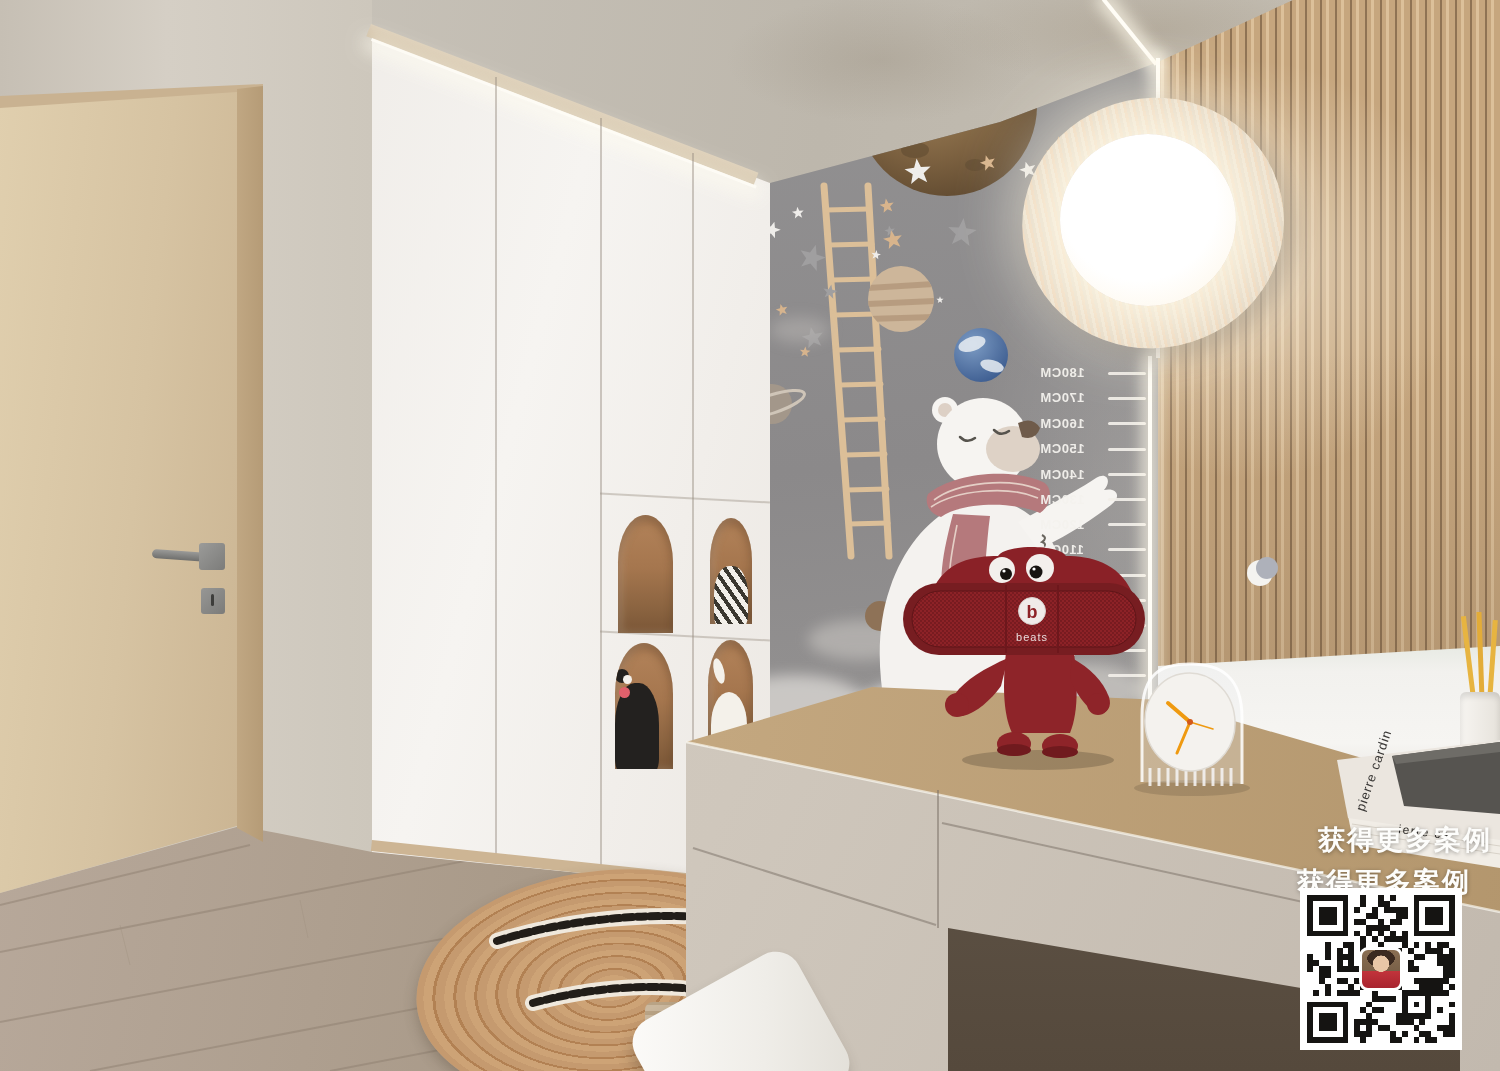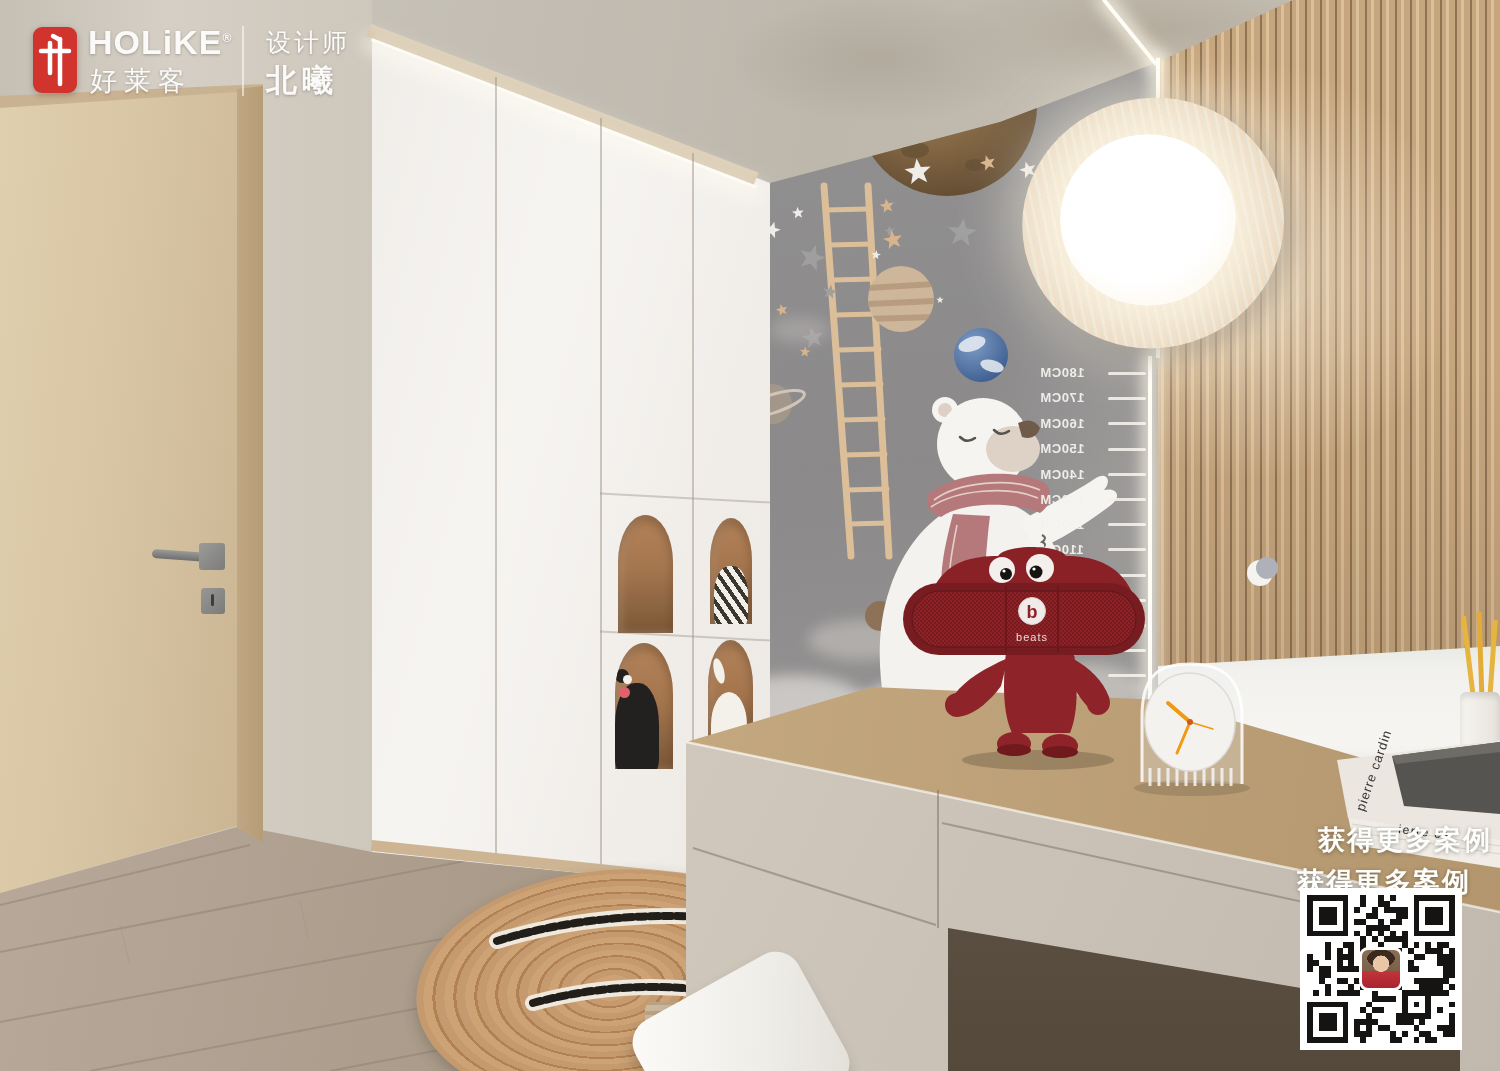--- a/index.html
+++ b/index.html
@@ -430,40 +430,20 @@
       <text transform="translate(1364,812) rotate(-71)" font-size="13" letter-spacing="1" fill="#3a3836">pierre cardin</text>
       <text transform="translate(1398,833) rotate(7)" font-size="12" letter-spacing="1.5" fill="#33312e">ierre ca</text>
     </g>
   </svg>
 
   <div class="abs" style="left:648px;top:978px;width:186px;height:150px;border-radius:26px;
               transform:rotate(-29deg);
               background:linear-gradient(120deg,#fcfbf9 0%,#efede8 60%,#e2dfd8 100%);
               box-shadow:-6px 8px 14px rgba(60,50,40,.25);"></div>
 
-  <div class="abs" style="left:30px;top:20px;width:420px;height:90px;">
-    <div class="abs" style="left:3px;top:7px;width:44px;height:66px;border-radius:9px;background:#d0342c;
-                box-shadow:0 2px 6px rgba(0,0,0,.25);">
-      <svg width="44" height="66">
-        <g stroke="#fff" stroke-width="4.5" stroke-linecap="round" fill="none">
-          <line x1="8" y1="24" x2="36" y2="24"></line>
-          <line x1="17" y1="16" x2="17" y2="46"></line>
-          <line x1="27" y1="12" x2="27" y2="57"></line>
-          <line x1="27" y1="13" x2="20" y2="9"></line>
-        </g>
-      </svg>
-    </div>
-    <div class="abs brandtxt" style="left:58px;top:3px;font-size:34px;font-weight:bold;letter-spacing:1px;">
-      <span>HOLiKE</span><sup style="font-size:12px;">®</sup>
-    </div>
-    <div class="abs brandtxt" style="left:60px;top:43px;font-size:27px;letter-spacing:7px;">好莱客</div>
-    <div class="abs" style="left:212px;top:6px;width:2px;height:70px;background:rgba(255,255,255,.55);"></div>
-    <div class="abs brandtxt" style="left:236px;top:6px;font-size:25px;letter-spacing:3px;">设计师</div>
-    <div class="abs brandtxt" style="left:236px;top:40px;font-size:31px;font-weight:bold;letter-spacing:5px;">北曦</div>
-  </div>
 
   <div class="abs" style="left:1290px;top:820px;width:200px;height:240px;">
     <div class="abs promo-line" style="left:28px;top:2px;">获得更多案例</div>
     <div class="abs promo-line" style="left:7px;top:44px;">获得更多案例</div>
     <div class="abs" style="left:10px;top:68px;width:162px;height:162px;background:#ffffff;padding:0;">
       <svg id="qr-svg" width="162" height="162" viewBox="-1.2 -1.2 27.4 27.4" style="shape-rendering:crispEdges">
           <rect x="9" y="0" width="1" height="1" fill="#151412"></rect>
           <rect x="12" y="0" width="1" height="1" fill="#151412"></rect>
           <rect x="14" y="0" width="1" height="1" fill="#151412"></rect>
           <rect x="9" y="1" width="1" height="1" fill="#151412"></rect>

